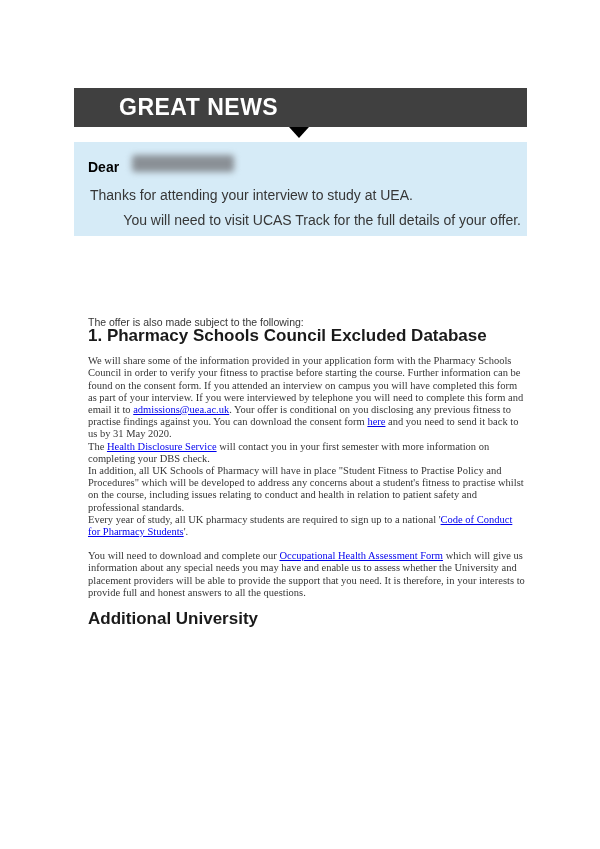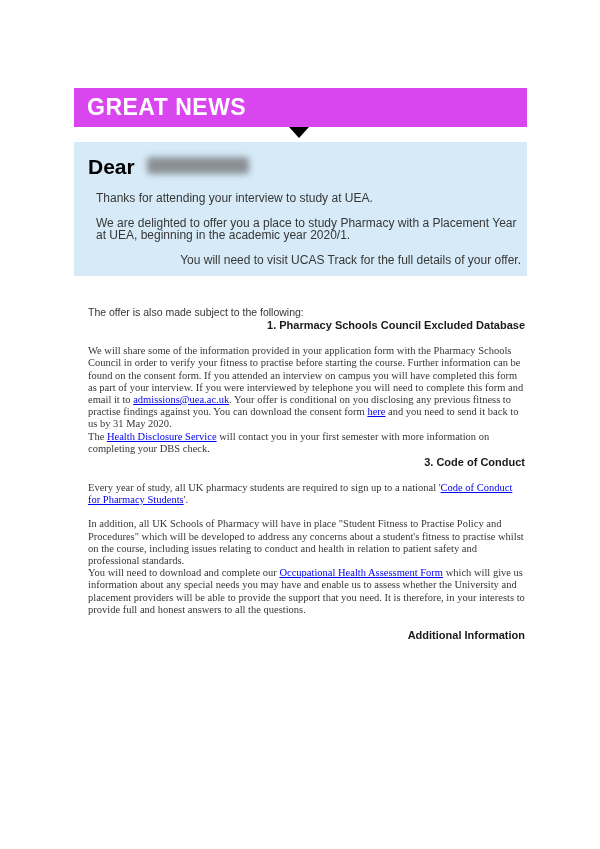--- a/index.html
+++ b/index.html
@@ -7,21 +7,22 @@
   .page {
     position:relative;
     width:600px; height:849px;
     background:#ffffff;
     font-family:"Liberation Sans", sans-serif;
     overflow:hidden;
   }
   .banner {
     position:absolute; left:74px; top:88px;
     width:453px; height:39px;
-    background:#d946ef;
+    background:#404040;
+    padding-left:32px;
   }
   .banner-title {
     display:block;
     padding-left:13px;
     line-height:39px;
     font-size:23px; font-weight:bold;
     color:#ffffff;
     letter-spacing:0.5px;
   }
   .pointer {
@@ -32,49 +33,48 @@
     border-top:11px solid #000000;
   }
   .intro {
     position:absolute; left:74px; top:142px;
     width:453px;
     background:#d6ebf7;
     padding:13px 6px 10px 14px;
   }
   .salutation-row { margin-bottom:13px; }
   .salutation {
-    font-size:21px; font-weight:bold; color:#000000;
+    font-size:14px; font-weight:bold; color:#000000;
   }
   .redacted {
     display:inline-block;
     width:102px; height:17px;
     margin-left:8px;
     background:#8a9096;
     border-radius:3px;
     filter:blur(3px);
     vertical-align:baseline;
   }
   .intro p {
-    font-size:12px; line-height:12.5px;
+    font-size:14px; line-height:12.5px;
     color:#363636;
-    margin:0 0 12px 8px;
+    margin:0 0 12px 2px;
   }
   .intro p.last { margin-bottom:0;text-align:right; }
   .letter-body {
-    position:absolute; left:88px; top:306px;
+    position:absolute; left:88px; top:316px;
     width:437px;
     font-size:10.5px; line-height:12.2px;
     color:#363636;
   }
   .lead { margin:0; }
   .letter-body h3 {
-    font-size:11px; line-height:15px;
+    font-size:17px; line-height:15px;
     font-weight:bold; color:#1a1a1a;
     margin:0 0 12px 0;
-    text-align:right;
   }
   .letter-body h3.tight { margin-bottom:0; }
   .para { margin:0 0 12px 0;font-family:Liberation Serif, serif; }
   .para.tight { margin-bottom:0; }
   a.link {
     color:#0000ee;
     text-decoration:underline;
     cursor:pointer;
   }
 </style>
@@ -87,35 +87,33 @@
     <span class="banner-title">GREAT NEWS</span>
   </div>
   <div class="pointer"></div>
 
   <div class="intro">
     <div class="salutation-row">
       <span class="salutation">Dear</span>
       <span class="redacted"></span>
     </div>
     <p>Thanks for attending your interview to study at UEA.</p>
-    <p>We are delighted to offer you a place to study Pharmacy with a Placement Year at UEA, beginning in the academic year 2020/1.</p>
     <p class="last">You will need to visit UCAS Track for the full details of your offer.</p>
   </div>
 
   <div class="letter-body">
 
     <p class="lead">The offer is also made subject to the following:</p>
 
     <h3>1. Pharmacy Schools Council Excluded Database</h3>
     <p class="para tight"><span>We will share some of the information provided in your application form with the Pharmacy Schools Council in order to verify your fitness to practise before starting the course. Further information can be found on the consent form. If you attended an interview on campus you will have completed this form as part of your interview. If you were interviewed by telephone you will need to complete this form and email it to </span><a href="#" class="link">admissions@uea.ac.uk</a><span>. Your offer is conditional on you disclosing any previous fitness to practise findings against you. You can download the consent form </span><a href="#" class="link">here</a><span> and you need to send it back to us by 31 May 2020.</span></p>
 
     <p class="para tight"><span>The </span><a href="#" class="link">Health Disclosure Service</a><span> will contact you in your first semester with more information on completing your DBS check.</span></p>
 
-    <h3>3. Code of Conduct</h3>
+    <p class="para tight"><span>In addition, all UK Schools of Pharmacy will have in place "Student Fitness to Practise Policy and Procedures" which will be developed to address any concerns about a student's fitness to practise whilst on the course, including issues relating to conduct and health in relation to patient safety and professional standards.</span></p>
     <p class="para"><span>Every year of study, all UK pharmacy students are required to sign up to a national '</span><a href="#" class="link">Code of Conduct for Pharmacy Students</a><span>'.</span></p>
-    <p class="para tight"><span>In addition, all UK Schools of Pharmacy will have in place "Student Fitness to Practise Policy and Procedures" which will be developed to address any concerns about a student's fitness to practise whilst on the course, including issues relating to conduct and health in relation to patient safety and professional standards.</span></p>
 
     <p class="para"><span>You will need to download and complete our </span><a href="#" class="link">Occupational Health Assessment Form</a><span> which will give us information about any special needs you may have and enable us to assess whether the University and placement providers will be able to provide the support that you need. It is therefore, in your interests to provide full and honest answers to all the questions.</span></p>
 
-    <h3 class="tight">Additional Information</h3>
+    <h3 class="tight">Additional University</h3>
 
   </div>
 </div>
 
 </body></html>

